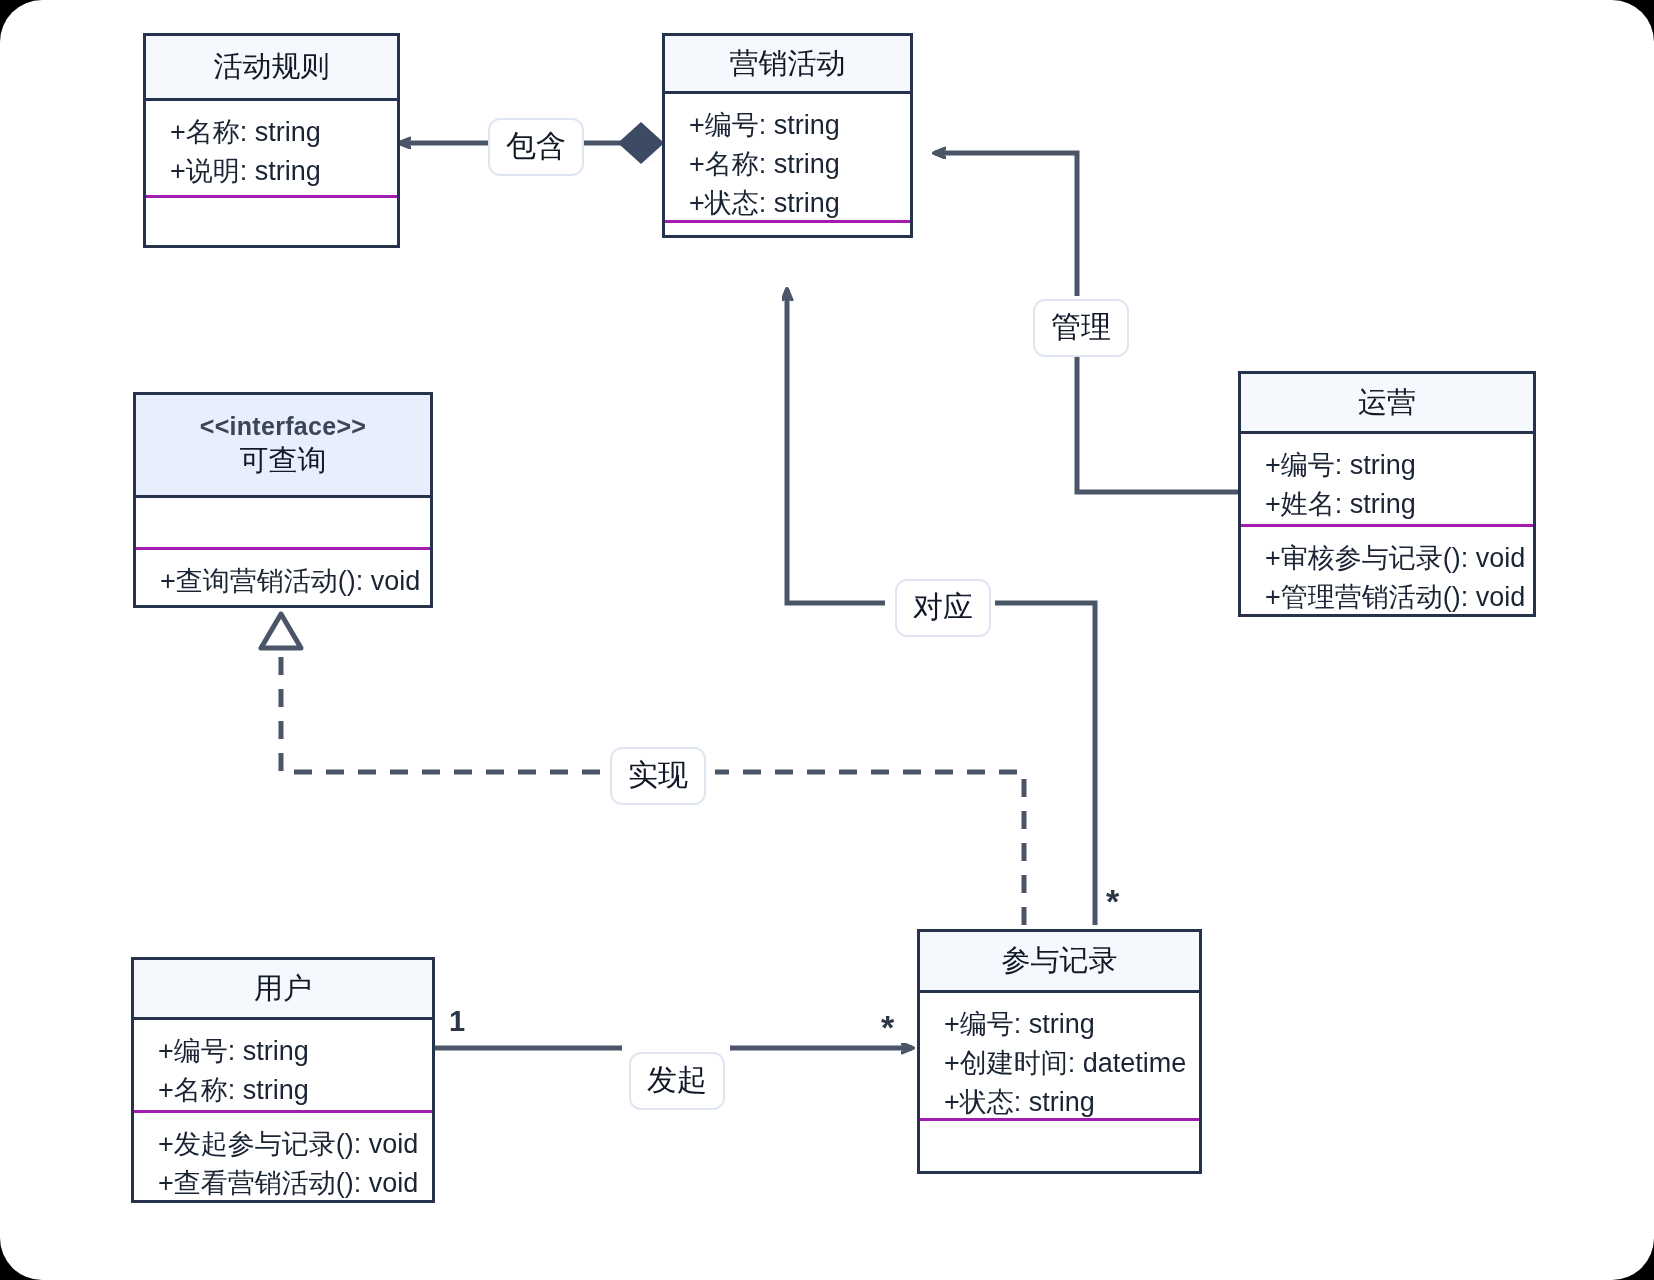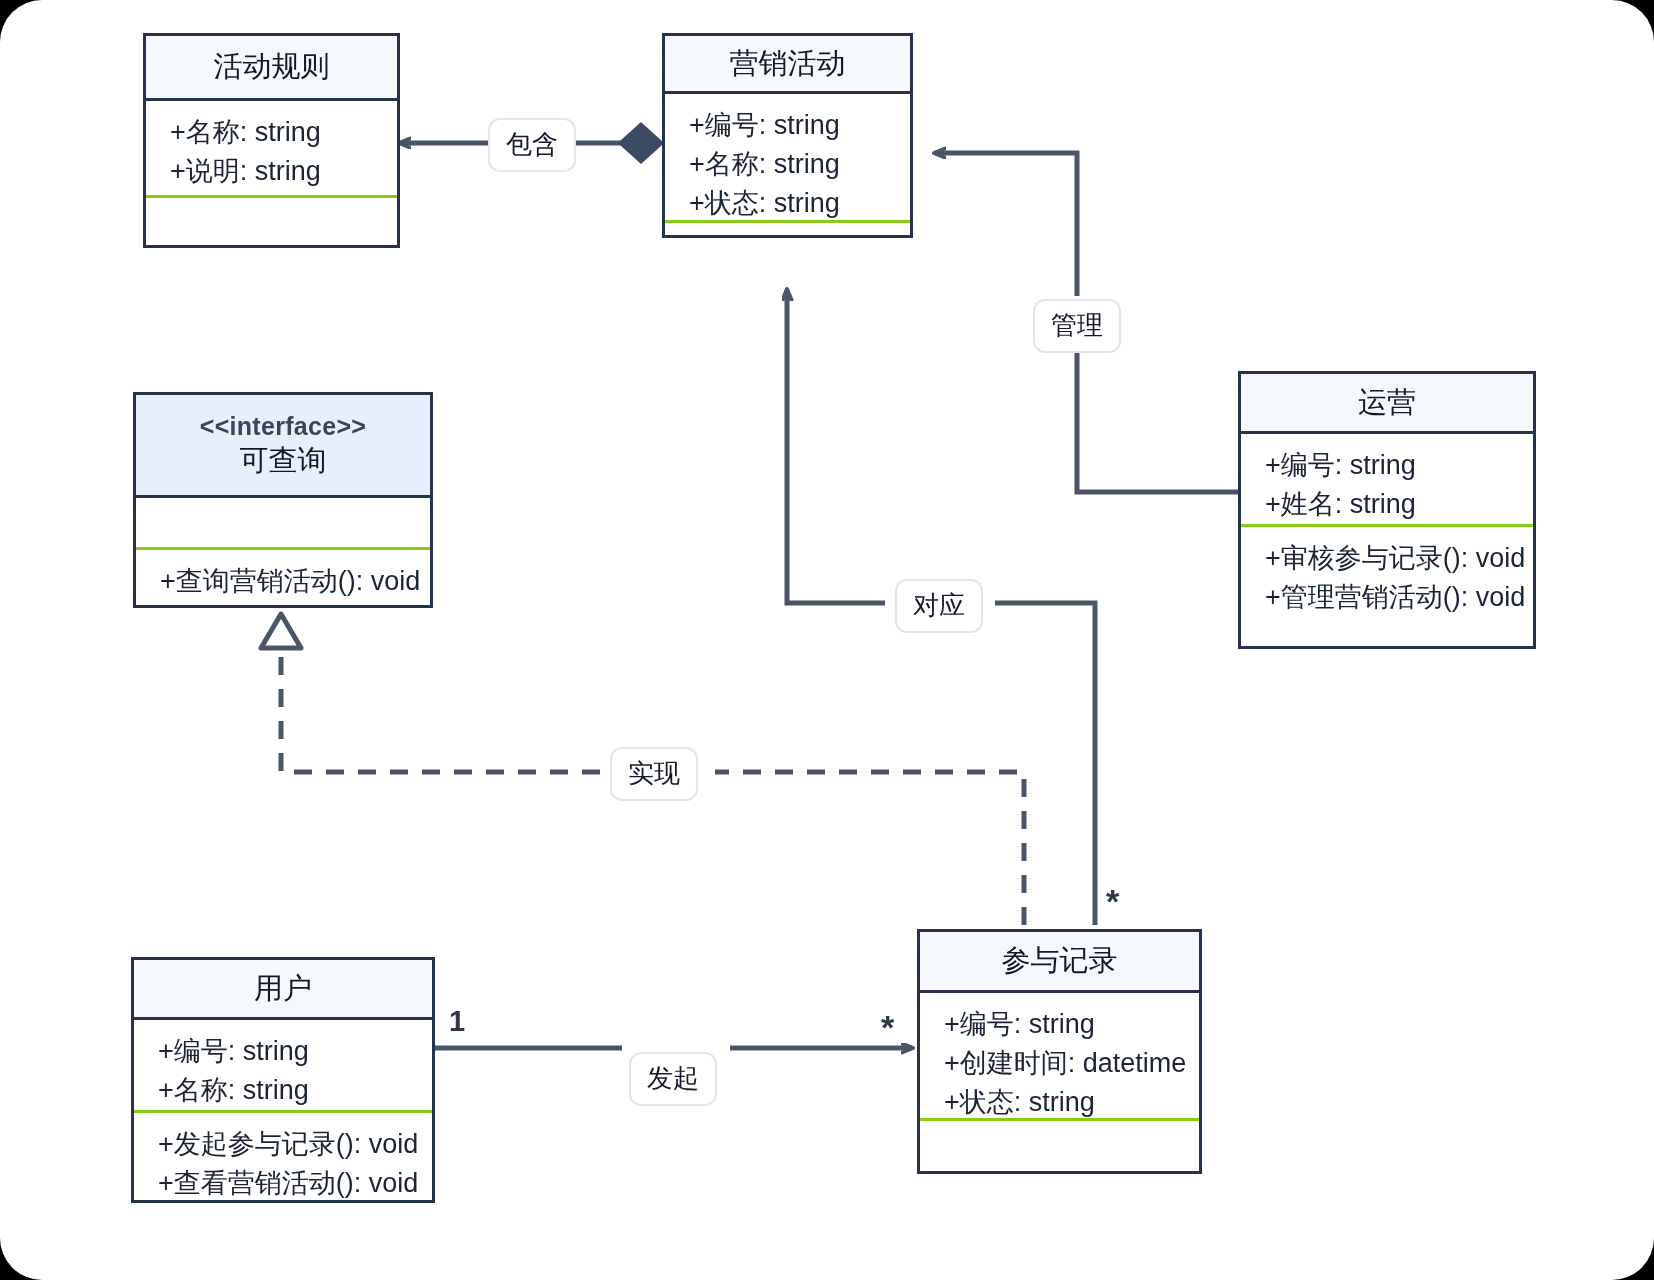--- a/index.html
+++ b/index.html
@@ -60,39 +60,39 @@
     line-height: 1.3;
   }
   .uml-section {
     box-sizing: border-box;
     padding: 12px 24px;
     color: #1b2434;
     font-size: 27px;
     line-height: 1.30;
   }
   .uml-section.bordered {
-    border-bottom: 3px solid #84cc16;
+    border-bottom: 3px solid #a21caf;
   }
   .uml-section .row {
     white-space: nowrap;
     padding: 2px 0;
   }
   .uml-section.empty {
     padding: 0;
   }
 
   
   .edge-label {
     position: absolute;
     box-sizing: border-box;
     background: #ffffff;
     border: 2px solid #dfe6f2;
     border-radius: 12px;
     color: #111827;
-    font-size: 26px;
+    font-size: 30px;
     line-height: 1;
     padding: 11px 16px 13px 16px;
     white-space: nowrap;
     z-index: 8;
   }
   .mult {
     position: absolute;
     color: #2b3647;
     font-size: 29px;
     font-weight: bold;
@@ -171,21 +171,21 @@
     <div class="uml-header iface" style="height:103px;">
       <div class="stereotype">&lt;&lt;interface&gt;&gt;</div>
       <div class="cls-name">可查询</div>
     </div>
     <div class="uml-section bordered empty" style="height:52px;"></div>
     <div class="uml-section">
       <div class="row">+查询营销活动(): void</div>
     </div>
   </div>
 
-  <div class="uml-class" style="left:1238px; top:371px; width:298px; height:278px;">
+  <div class="uml-class" style="left:1238px; top:371px; width:298px; height:246px;">
     <div class="uml-header" style="height:60px;">
       <div class="cls-name">运营</div>
     </div>
     <div class="uml-section bordered" style="height:93px;">
       <div class="row">+编号: string</div>
       <div class="row">+姓名: string</div>
     </div>
     <div class="uml-section">
       <div class="row">+审核参与记录(): void</div>
       <div class="row">+管理营销活动(): void</div>

